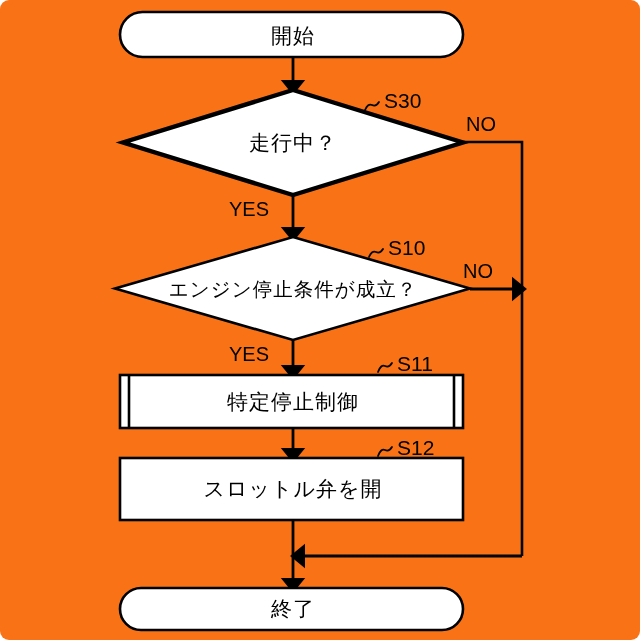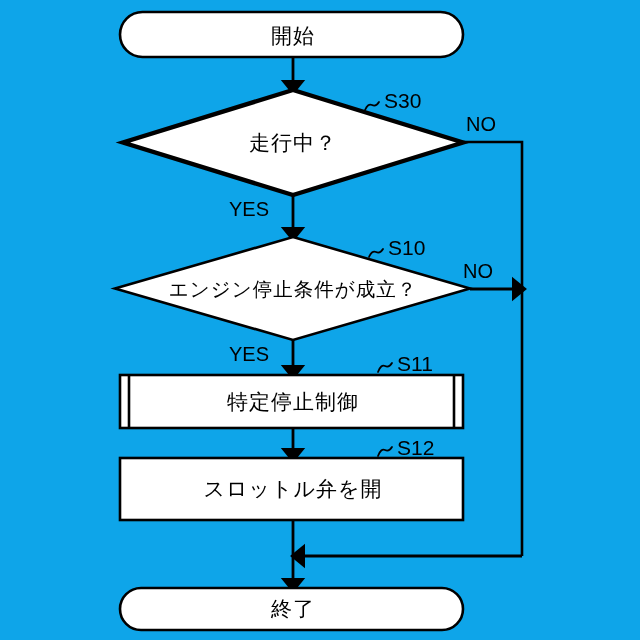--- a/index.html
+++ b/index.html
@@ -7,22 +7,23 @@
     padding: 0;
     background: #ffffff;
   }
   body {
     font-family: "Liberation Sans", "DejaVu Sans", sans-serif;
   }
   #canvas {
     position: relative;
     width: 640px;
     height: 640px;
-    background: #0ea5e9;
+    background: #f97316;
     overflow: hidden;
+    border-radius: 9px;
   }
   #flow-svg {
     position: absolute;
     left: 0;
     top: 0;
     width: 640px;
     height: 640px;
     display: block;
   }
   .shape-stroke {

